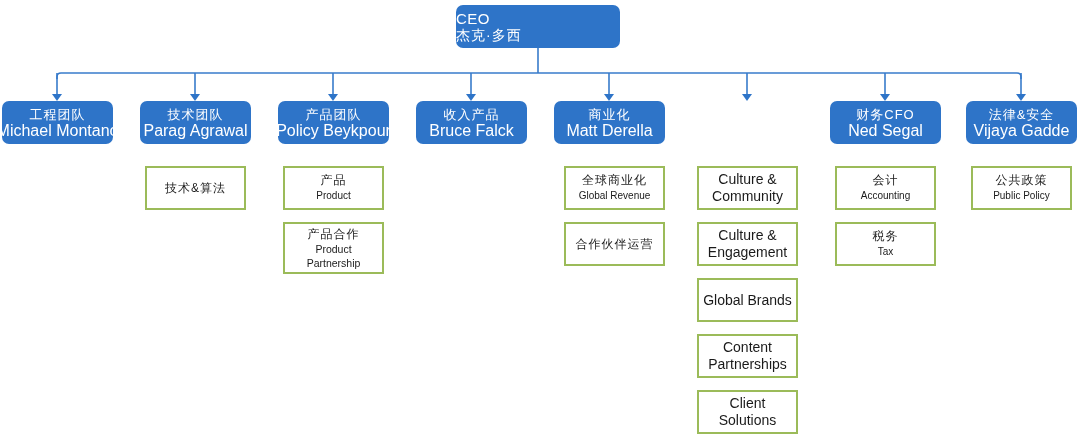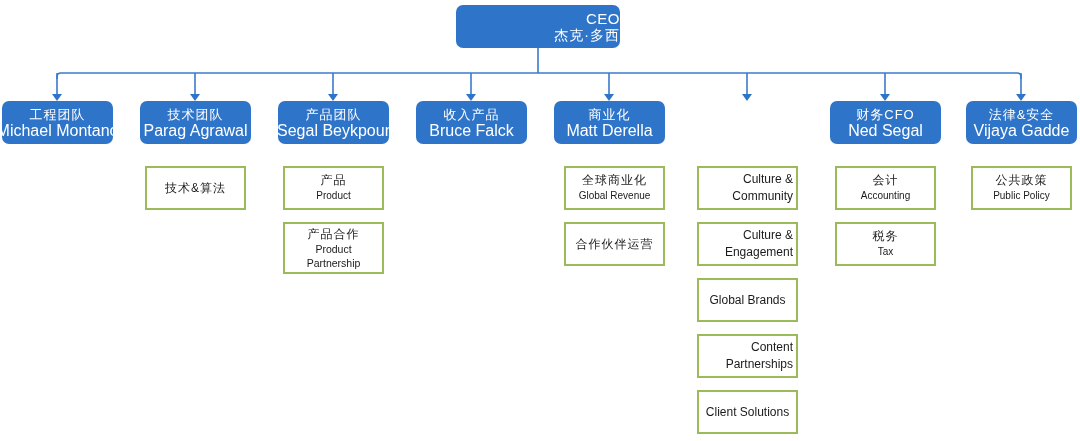--- a/index.html
+++ b/index.html
@@ -33,21 +33,21 @@
   .ceo-box {
     position: absolute;
     left: 456px;
     top: 5px;
     width: 164px;
     height: 43px;
     background: #2E74C8;
     border-radius: 7px;
     display: flex;
     flex-direction: column;
-    align-items: flex-end;
+    align-items: flex-start;
     justify-content: center;
     color: #ffffff;
     box-sizing: border-box;
   }
   .ceo-title {
     font-size: 15px;
     line-height: 17px;
     letter-spacing: 0.5px;
   }
   .ceo-name {
@@ -113,23 +113,22 @@
   .sub-en {
     font-size: 10px;
     line-height: 16px;
     text-align: center;
   }
   .sub-en.small {
     font-size: 10.5px;
     line-height: 14px;
   }
   .sub-box.en-only .sub-en {
-    font-size: 12px;
+    font-size: 14px;
     line-height: 17px;
-    text-align: right;
   }
 </style>
 </head>
 <body>
 
 <div id="org-chart">
 
   <svg class="connectors" viewBox="0 0 1080 441" width="1080" height="441">
     <g stroke="#2E74C8" stroke-width="1.6" fill="none" opacity="0.95">
 
@@ -173,21 +172,21 @@
     <div class="dept-en">Parag Agrawal</div>
   </div>
   <div class="sub-col" style="left:145px;">
     <div class="sub-box">
       <div class="sub-cn">技术&amp;算法</div>
     </div>
   </div>
 
   <div class="dept-box" style="left:278px;">
     <div class="dept-cn">产品团队</div>
-    <div class="dept-en">Segal Beykpour</div>
+    <div class="dept-en">Policy Beykpour</div>
   </div>
   <div class="sub-col" style="left:283px;">
     <div class="sub-box">
       <div class="sub-cn">产品</div>
       <div class="sub-en">Product</div>
     </div>
     <div class="sub-box">
       <div class="sub-cn">产品合作</div>
       <div class="sub-en small">Product Partnership</div>
     </div>

